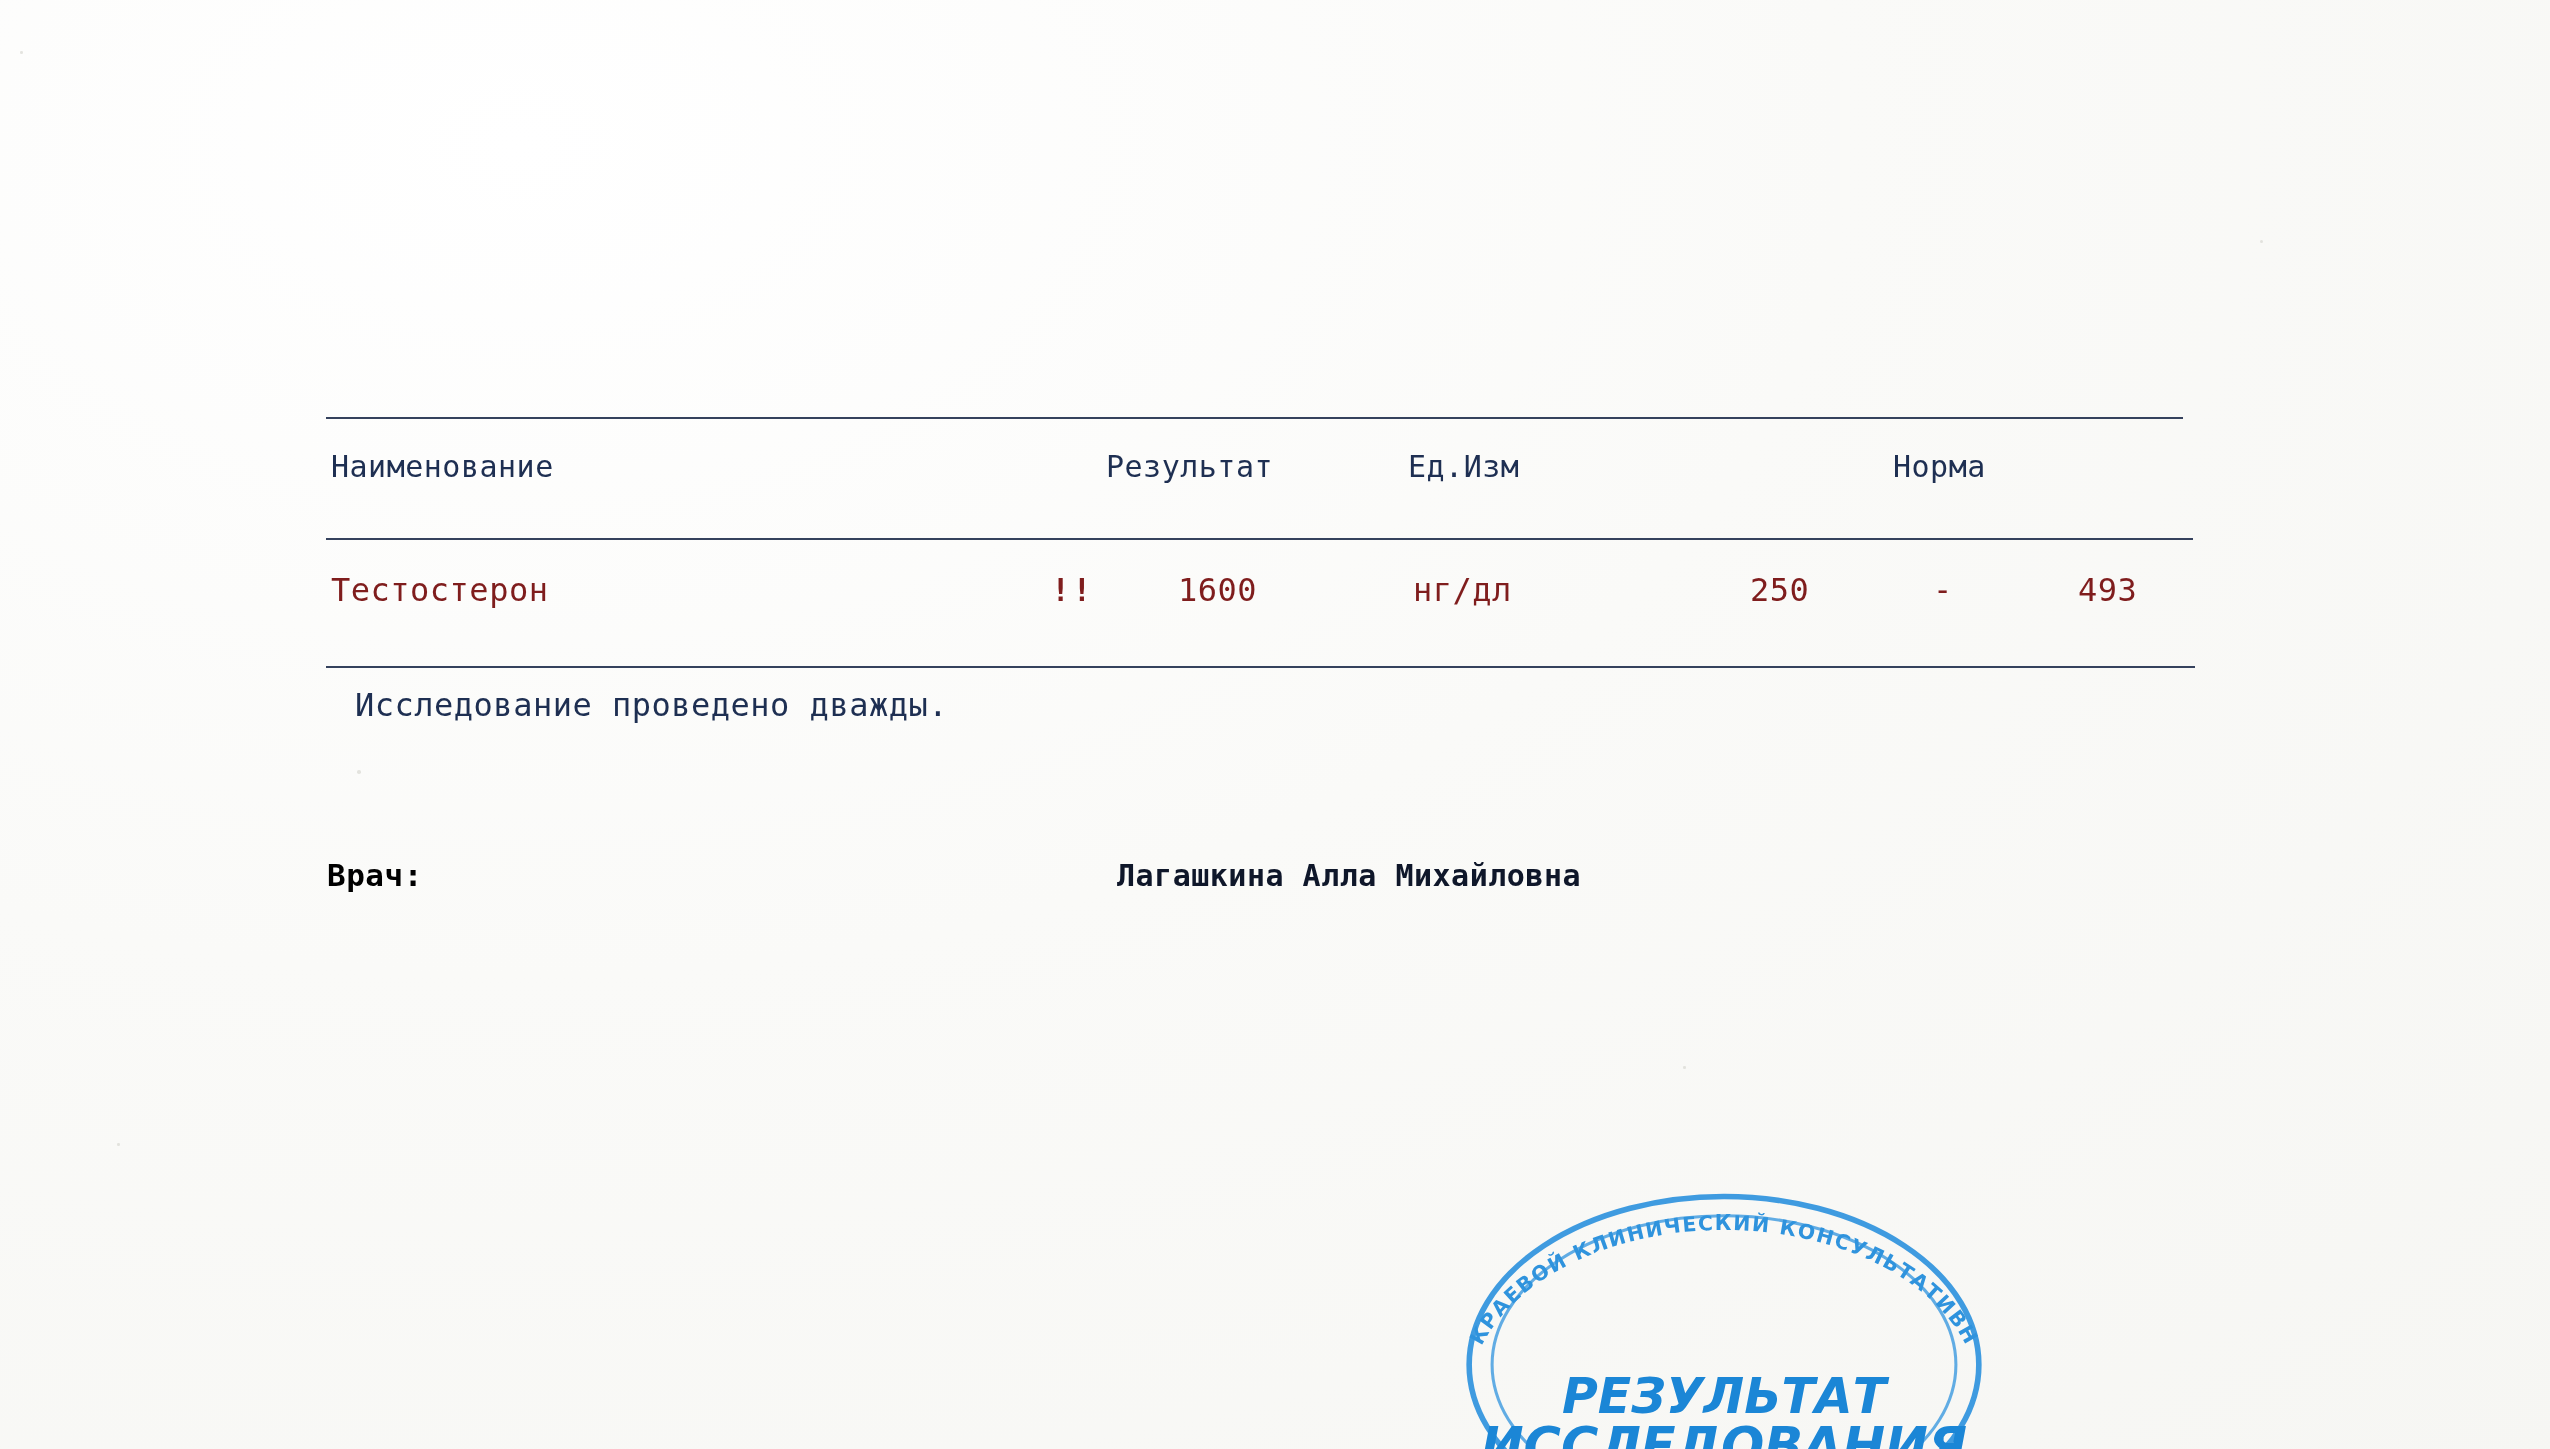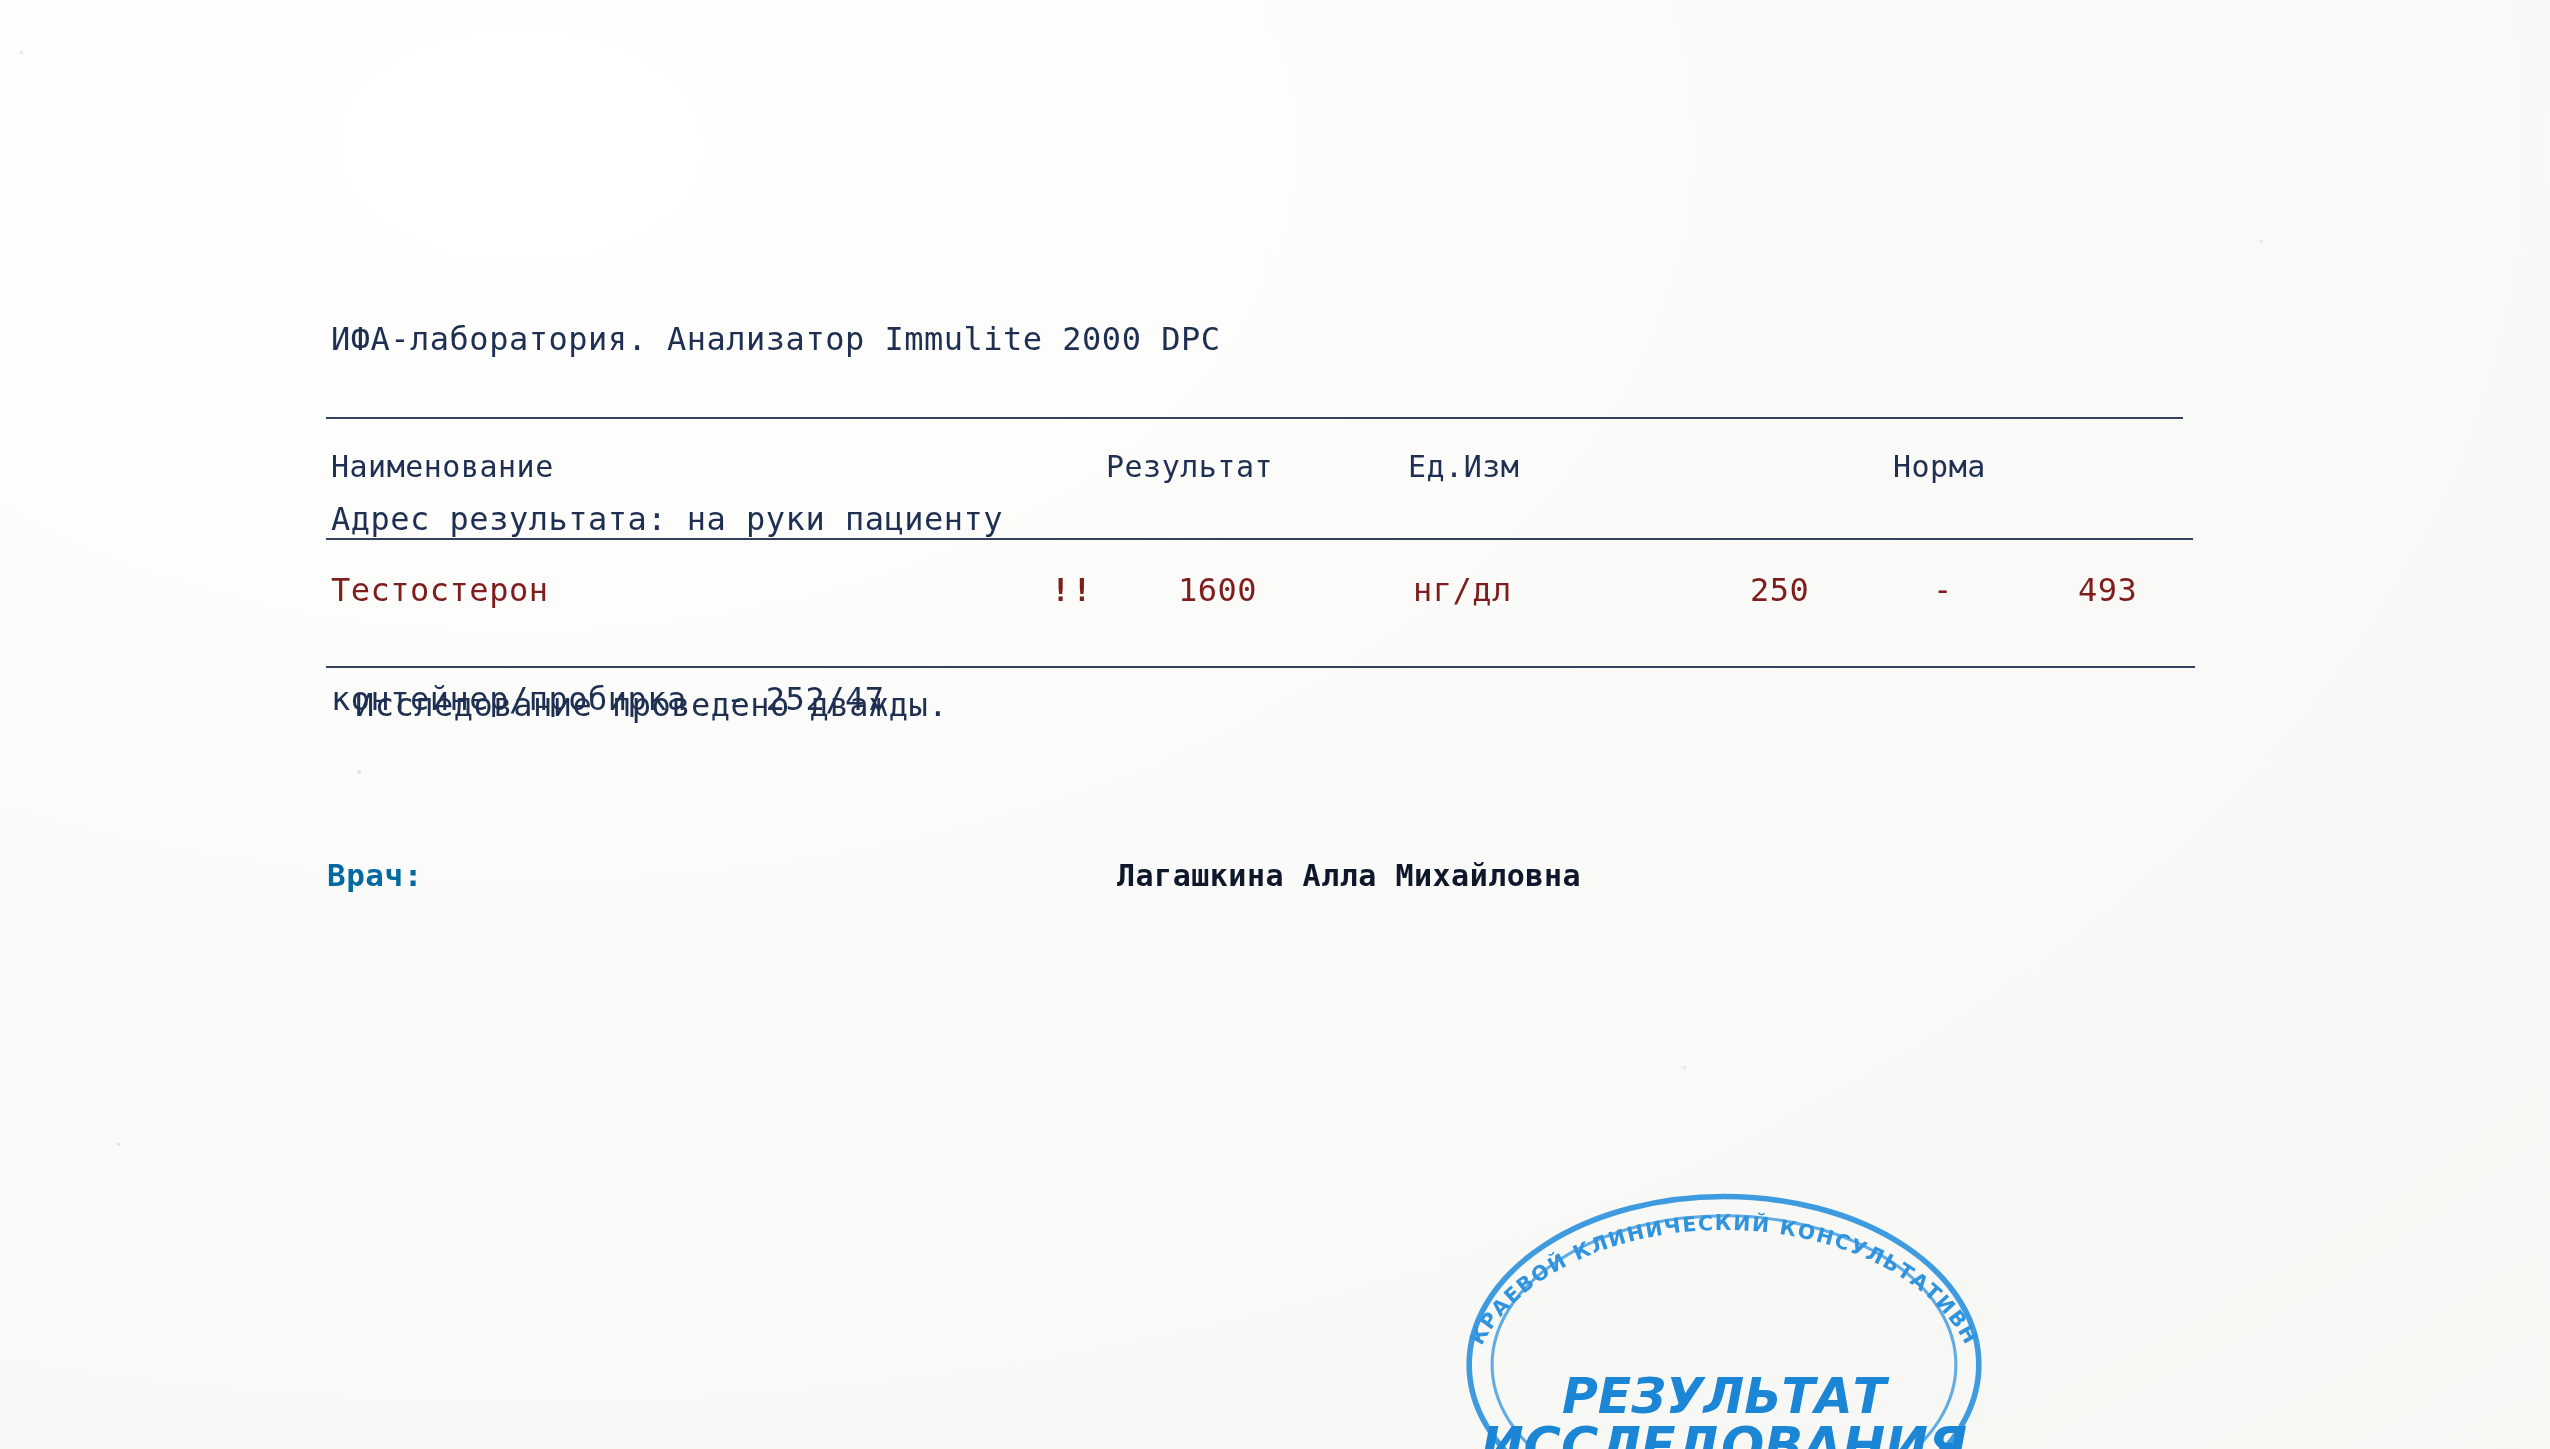--- a/index.html
+++ b/index.html
@@ -103,21 +103,21 @@
   }
 
   
   .sign-label {
     position: absolute;
     left: 327px;
     top: 857px;
     font-size: 31px;
     font-weight: 700;
     letter-spacing: 0.5px;
-    color: #0369a1;
+    color: #000000;
     white-space: pre;
   }
   .sign-name {
     position: absolute;
     left: 1117px;
     top: 858px;
     font-size: 30px;
     font-weight: 700;
     letter-spacing: 0.5px;
     color: #0f172a;
@@ -154,25 +154,20 @@
 <div class="paper"></div>
 
 <div class="sheet">
 
   <div class="speck" style="left:20.4px;  top:51px;  width:2.6px; height:2.6px;"></div>
   <div class="speck" style="left:2260px;top:240px;  width:3.1px; height:3.1px;"></div>
   <div class="speck" style="left:357px; top:770px; width:3.6px; height:3.6px;"></div>
   <div class="speck" style="left:117px; top:1143px; width:2.6px; height:2.6px;"></div>
   <div class="speck" style="left:1683px;top:1066px; width:2.6px; height:2.6px;"></div>
 
-  <div class="header">
-    <div>ИФА-лаборатория. Анализатор Immulite 2000 DPC</div>
-    <div>Адрес результата: на руки пациенту</div>
-    <div>контейнер/пробирка  - 252/47</div>
-  </div>
 
   <div class="rule rule-1"></div>
   <div class="rule rule-2"></div>
   <div class="rule rule-3"></div>
 
   <div class="tbl-head th-name">Наименование</div>
   <div class="tbl-head th-res">Результат</div>
   <div class="tbl-head th-unit">Ед.Изм</div>
   <div class="tbl-head th-norm">Норма</div>
 

